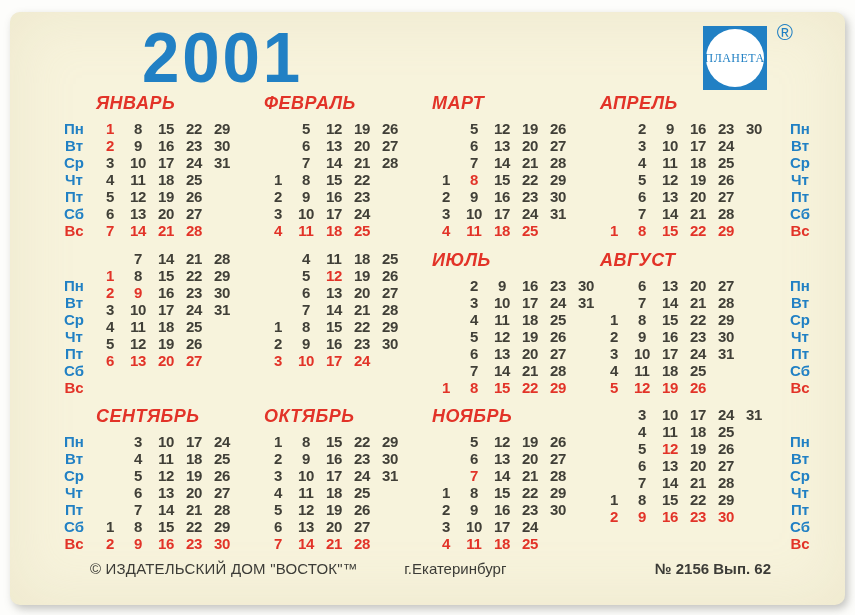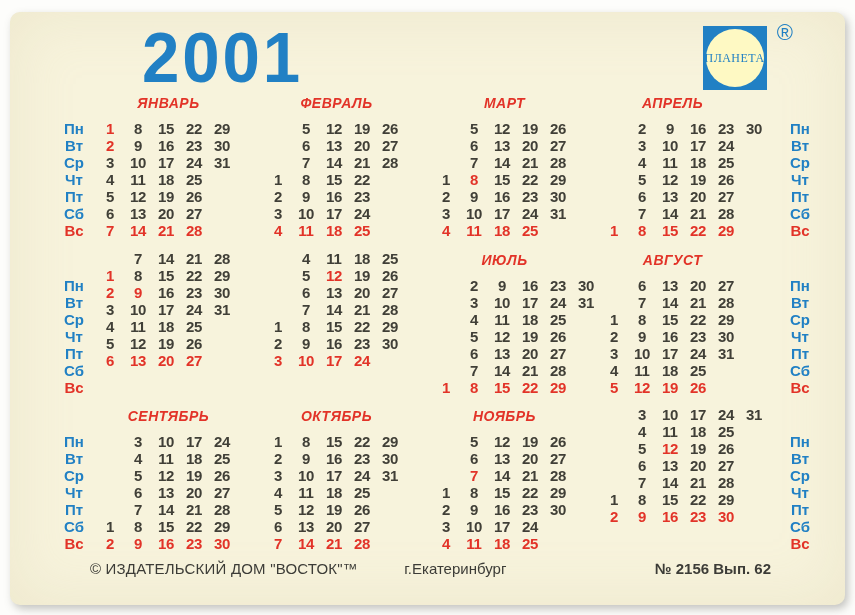--- a/index.html
+++ b/index.html
@@ -16,21 +16,21 @@
   
   .year{
     position:absolute;left:132px;top:6px;
     font-size:70px;font-weight:700;letter-spacing:3px;
     color:var(--blue,#2180c4);
     transform:scaleX(.96);transform-origin:left;
   }
   .logo{position:absolute;right:78px;top:14px;width:64px;height:64px;
     background:var(--blue,#2180c4);display:flex;align-items:center;justify-content:center;}
   .logo .disc{
-    width:58px;height:58px;border-radius:50%;background:#fef9c3;
+    width:58px;height:58px;border-radius:50%;background:#ffffff;
     display:flex;align-items:center;justify-content:center;
   }
   .logo .brand{
     font-family:"Liberation Serif","DejaVu Serif",serif;
     font-size:13px;color:var(--blue,#2180c4);letter-spacing:.5px;
     transform:scaleX(.92);white-space:nowrap;
   }
   .rsym{position:absolute;right:52px;top:8px;font-size:22px;color:var(--blue,#2180c4);font-weight:400;}
   
   .group{display:flex;margin-left:42px;}
@@ -40,22 +40,22 @@
   .wdcol{width:44px;}
   .wdcol.right{padding-left:10px;}
   .wdspacer{height:27px;}
   .wd{
     height:17px;line-height:17px;font-size:15px;font-weight:700;
     text-align:center;color:var(--blue,#2180c4);
   }
   .wd.red{color:var(--red,#e23328);text-align:center;}
   .month{width:168px;}
   .mtitle{
-    width:145px;text-align:center;height:21px;line-height:21px;margin-bottom:6px;
-    font-size:14px;font-weight:700;font-style:italic;letter-spacing:.5px;
+    width:145px;text-align:left;height:21px;line-height:21px;margin-bottom:6px;
+    font-size:18px;font-weight:700;font-style:italic;letter-spacing:.5px;
     color:var(--red,#e23328);
   }
   .mgrid{display:grid;grid-template-columns:repeat(6,28px);grid-auto-rows:17px;}
   .cell{
     text-align:center;line-height:17px;font-size:15px;font-weight:700;
     color:var(--ink,#403f37);letter-spacing:-0.3px;
   }
   .cell.red{color:var(--red,#e23328);}
   
   .footer{

